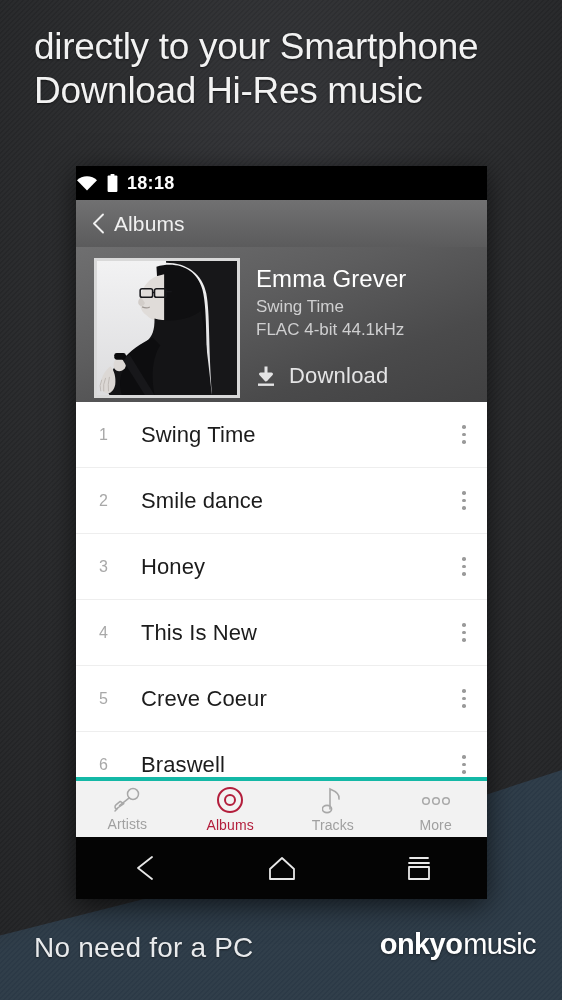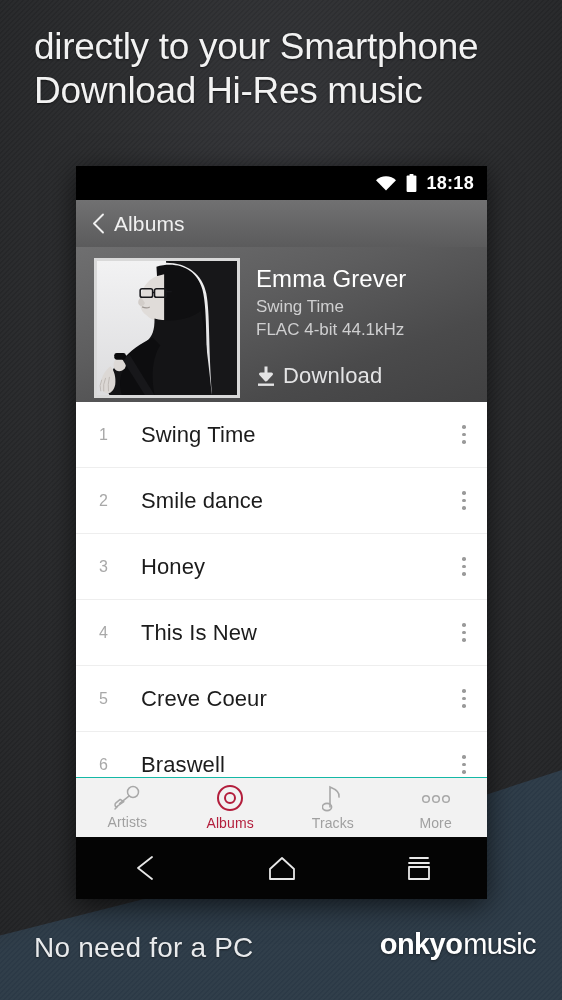--- a/index.html
+++ b/index.html
@@ -63,21 +63,21 @@
     width:411px; height:733px;
     background:#0a0a0a;
     box-shadow:0 6px 26px rgba(0,0,0,.65);
     overflow:hidden;
     display:flex; flex-direction:column;
   }
 
   
   .statusbar {
     height:34px; background:#000;
-    display:flex; align-items:center; justify-content:flex-end;
+    display:flex; align-items:center; 
     padding-right:13px; gap:9px; flex:none;
   }
   .wifi-ico { width:22px; height:16px; display:block; }
   .batt-ico { width:11px; height:18px; display:block; }
   .clock { color:#fff; font-size:18px; font-weight:bold; letter-spacing:.3px; }
 
   
   .actionbar {
     flex:none; height:47px;
     background:linear-gradient(180deg,#717172 0%,#656566 55%,#5b5b5c 100%);
@@ -96,21 +96,21 @@
     width:146px; height:140px; flex:none;
     border:3px solid #d9d9d9;
     background:#e9e9ea;
     position:relative; overflow:hidden;
   }
   .cover svg { display:block; width:100%; height:100%; }
   .album-meta { flex:1; min-width:0; padding-top:7px; }
   .album-artist { color:#ffffff; font-size:24px; line-height:28px; letter-spacing:.1px; }
   .album-title  { color:#cfcfd0; font-size:17px; line-height:23px; margin-top:2px; }
   .album-format { color:#cfcfd0; font-size:17px; line-height:23px; }
-  .dl-row { display:flex; align-items:center; gap:7px; margin-top:22px; cursor:pointer; }
+  .dl-row { display:flex; align-items:center; gap:13px; margin-top:22px; cursor:pointer; }
   .dl-ico { width:20px; height:21px; display:block; }
   .dl-label { color:#e4e4e5; font-size:22px; letter-spacing:.2px; }
 
   
   .tracklist {
     flex:1; background:#ffffff; overflow:hidden; position:relative;
   }
   .track-row {
     height:66px; display:flex; align-items:center;
     border-bottom:1px solid #eeeeee;
@@ -118,21 +118,21 @@
   }
   .track-num { width:42px; color:#a8a8a8; font-size:16px; flex:none; }
   .track-title { flex:1; color:#1c1c1c; font-size:22px; letter-spacing:.1px; }
   .kebab { width:46px; flex:none; display:flex; flex-direction:column;
            align-items:center; justify-content:center; gap:4px; cursor:pointer; }
   .kebab i { width:3.5px; height:3.5px; border-radius:50%; background:#9a9a9a; display:block; }
 
   
   .tabbar {
     flex:none; height:60px; background:#f2f2f2;
-    border-top:1px solid #14b8a6;
+    border-top:4px solid #14b8a6;
     display:flex; align-items:center;
     position:absolute; left:0; right:0; bottom:62px; z-index:5;
   }
   .tab { flex:1; display:flex; flex-direction:column; align-items:center;
          justify-content:center; gap:3px; cursor:pointer; }
   .tab svg { display:block; }
   .tab-label { font-size:14px; color:#a0a0a0; letter-spacing:.1px; }
   .tab.active .tab-label { color:#b31e3c; }
 
   

